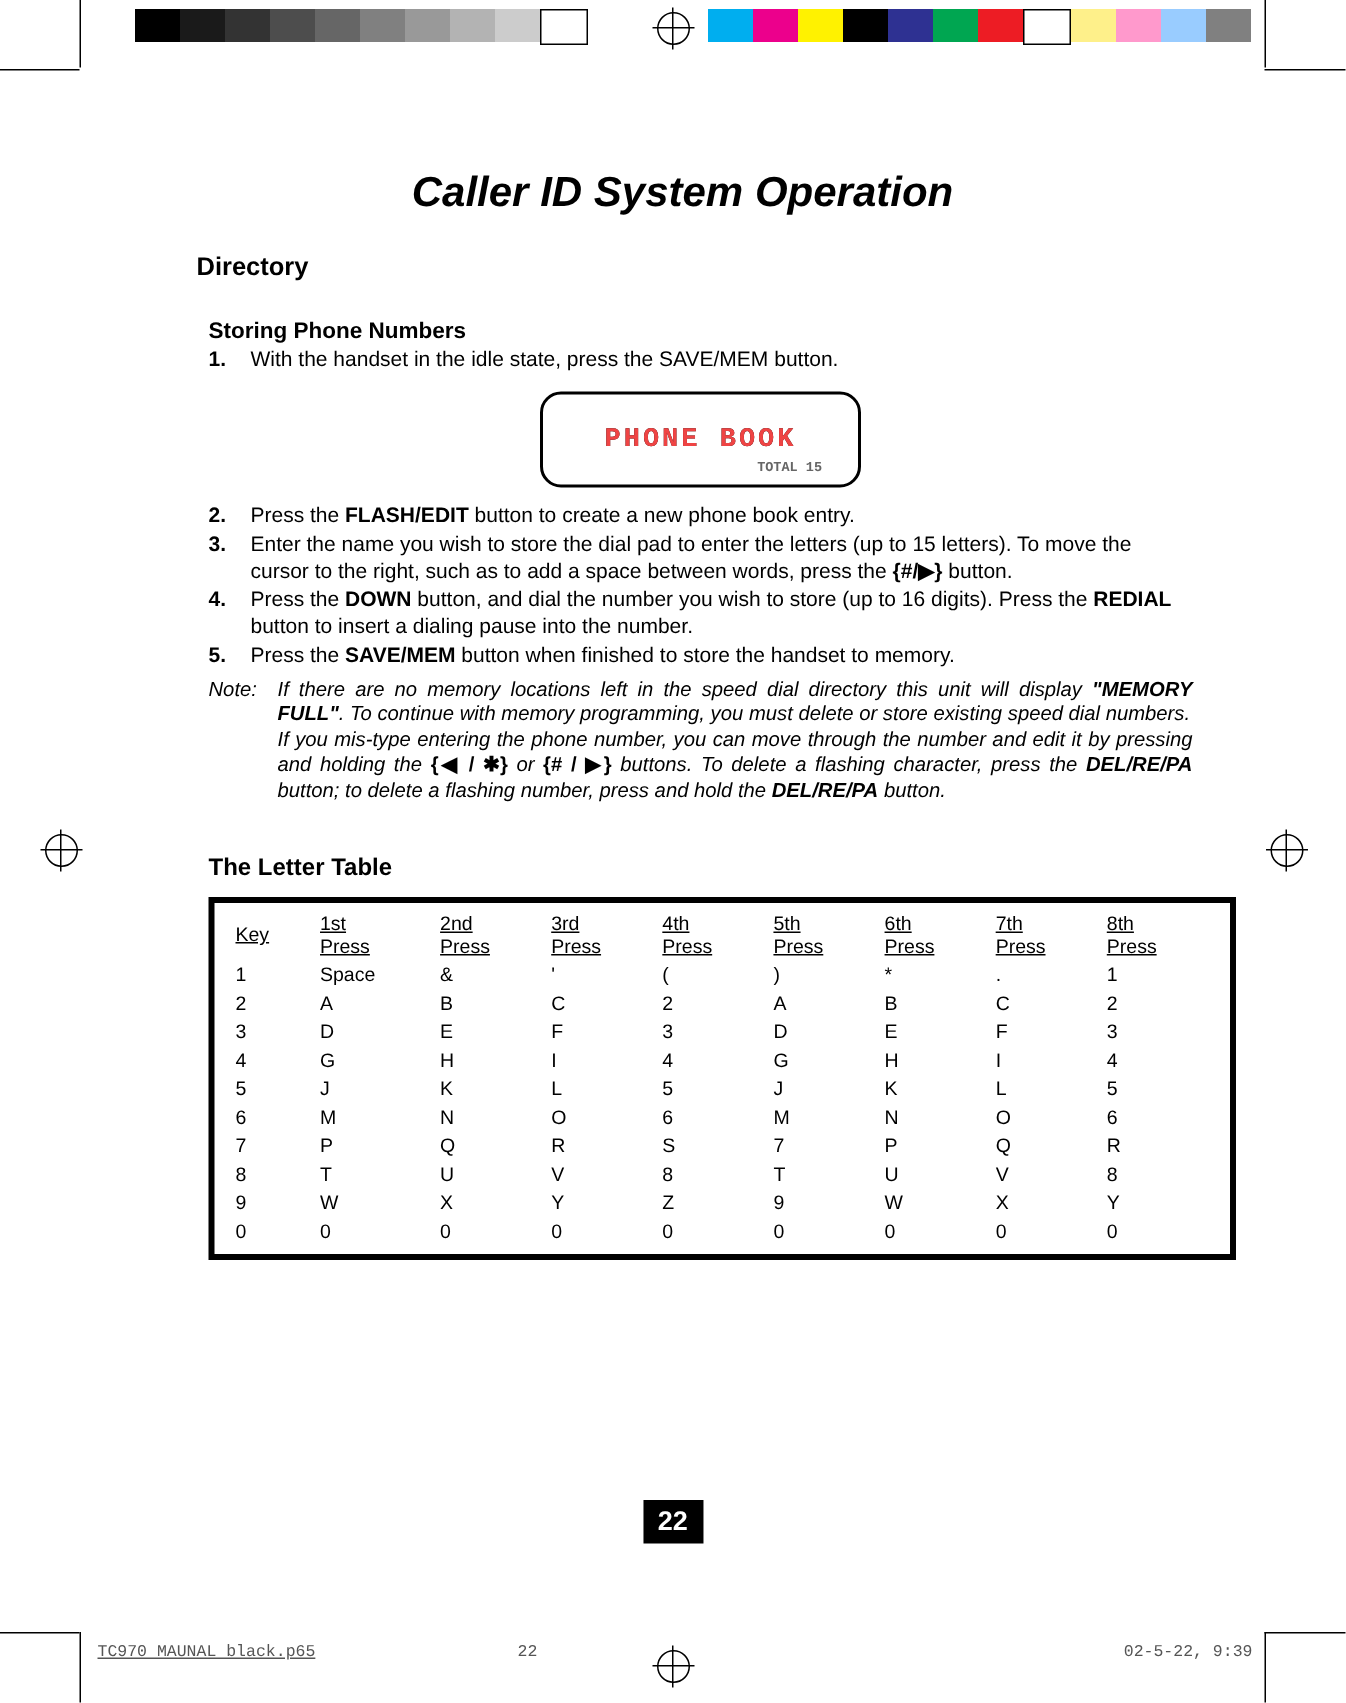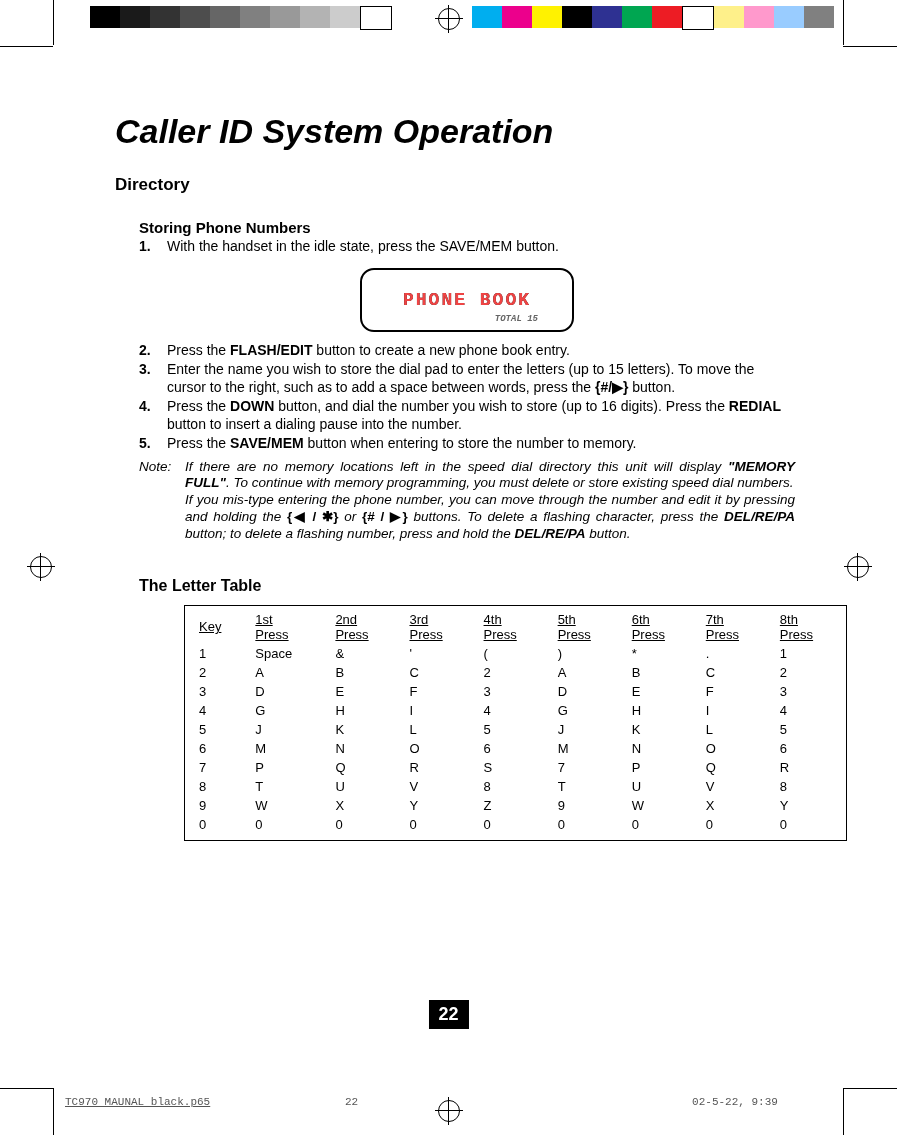--- a/index.html
+++ b/index.html
@@ -41,70 +41,71 @@
   .content {
     position: absolute;
     left: 115px;
     top: 112px;
     width: 680px;
   }
   h1.page-title {
     font-family: Arial, Helvetica, sans-serif;
     font-weight: bold;
     font-style: italic;
-    font-size: 34px;
+    font-size: 28px;
     margin: 0 0 24px 0;
-  }
-  h2.section { font-size: 17px; font-weight:bold; margin:0; }
+    text-align: center;
+  }
+  h2.section { font-size: 17px; font-weight:bold; margin:16px; }
   p.section-desc { font-size:14px; margin:2px 0 0 0; line-height:1.25;}
   h3.subsection { font-size:15px; font-weight:bold; margin:0; }
   .sub-block{ margin-left:24px; margin-top:24px;}
   ol.steps { list-style:none; margin:2px 0 0 0; padding:0; font-size:14px; line-height:1.25;}
   ol.steps li { display:flex; margin-bottom:2px;}
   ol.steps .num { font-weight:bold; width:28px; flex-shrink:0;}
   ol.steps .txt { flex:1;}
   .bold{font-weight:bold;}
   .lcd {
     margin:12px auto 10px auto;
     width:210px; height:60px;
     border:2px solid #000;
     border-radius:14px;
     display:flex; flex-direction:column;
     align-items:center; justify-content:center;
     font-family:"Courier New",monospace;
     font-weight:bold;
     position:relative;
   }
   .lcd .line1{font-size:18px; letter-spacing:2px; color:#ef4444; text-shadow:0 0 0 #000;}
-  .lcd .line2{font-size:9px; position:absolute; right:34px; bottom:6px; color:#666;font-style:italic;}
+  .lcd .line2{font-size:9px; position:absolute; right:24px; bottom:6px; color:#666;}
   .note-block{display:flex; font-style:italic; font-size:13.5px; line-height:1.25; margin-top:6px; text-align:justify;}
   .note-block .lbl{font-weight:normal; width:46px; flex-shrink:0;}
   .note-block .ntxt{flex:1;}
   .note-block .mem{font-weight:bold;}
   .sym{font-style:normal;}
   h3.letter-title{font-size:16px;font-weight:bold;margin:34px 0 10px 0;}
   table.letter{ border-collapse:collapse; width:655px; font-family:Arial,Helvetica,sans-serif; font-size:13px;}
   table.letter td,table.letter th{ padding:2px 6px; text-align:left; font-weight:normal;}
   table.letter thead td{ text-decoration:underline;}
-  .table-frame{ border:1px solid #000000; padding:4px 8px 6px 8px; width:645px;margin-left:45px;}
+  .table-frame{ border:4px solid #000000; padding:4px 24px 6px 8px; width:645px;}
   .page-num-box{
     position:absolute; left:50%; transform:translateX(-50%);
     top:1000px;
     background:#000; color:#fff;
     font-weight:bold; font-size:18px;
     padding:4px 10px;
   }
   .footer{
     position:absolute; left:65px; top:1096px; width:770px;
     font-family:"Courier New",monospace; font-size:11px; color:#555;
     display:flex;
   }
   .footer .fname{flex:0 0 280px;text-decoration:underline;}
   .footer .fpage{flex:1; text-align:left;}
-  .footer .fdate{flex:0 0 200px; text-align:center;}
+  .footer .fdate{flex:0 0 200px; text-align:right;}
 </style>
 </head>
 <body>
 
 <div class="crop-marks">
   <div class="v tl1"></div>
     <div class="v tl2"></div>
   <div class="h tl"></div>
     <div class="h tr"></div>
   <div class="h bl"></div>
@@ -188,21 +189,21 @@
       <li>
         <span class="num">3.</span>
         <span class="txt"><span>Enter the name you wish to store the dial pad to enter the letters (up to 15 letters). To move the cursor to the right, such as to add a space between words, press the </span><span class="bold">{#/▶}</span><span> button.</span></span>
       </li>
       <li>
         <span class="num">4.</span>
         <span class="txt"><span>Press the </span><span class="bold">DOWN</span><span> button, and dial the number you wish to store (up to 16 digits). Press the </span><span class="bold">REDIAL</span><span> button to insert a dialing pause into the number.</span></span>
       </li>
       <li>
         <span class="num">5.</span>
-        <span class="txt"><span>Press the </span><span class="bold">SAVE/MEM</span><span> button when entering to store the number to memory.</span></span>
+        <span class="txt"><span>Press the </span><span class="bold">SAVE/MEM</span><span> button when finished to store the handset to memory.</span></span>
       </li>
     </ol>
 
     <div class="note-block">
       <span class="lbl">Note:</span>
       <span class="ntxt">
         <span>If there are no memory locations left in the speed dial directory this unit will display </span><span class="mem">"MEMORY FULL"</span><span>. To continue with memory programming, you must delete or store existing speed dial numbers.</span><br>
         <span>If you mis-type entering the phone number, you can move through the number and edit it by pressing and holding the </span><span class="mem sym">{◀ / ✱}</span><span> or </span><span class="mem sym">{# / ▶}</span><span> buttons. To delete a flashing character, press the </span><span class="mem">DEL/RE/PA</span><span> button; to delete a flashing number, press and hold the </span><span class="mem">DEL/RE/PA</span><span> button.</span>
       </span>
     </div>

